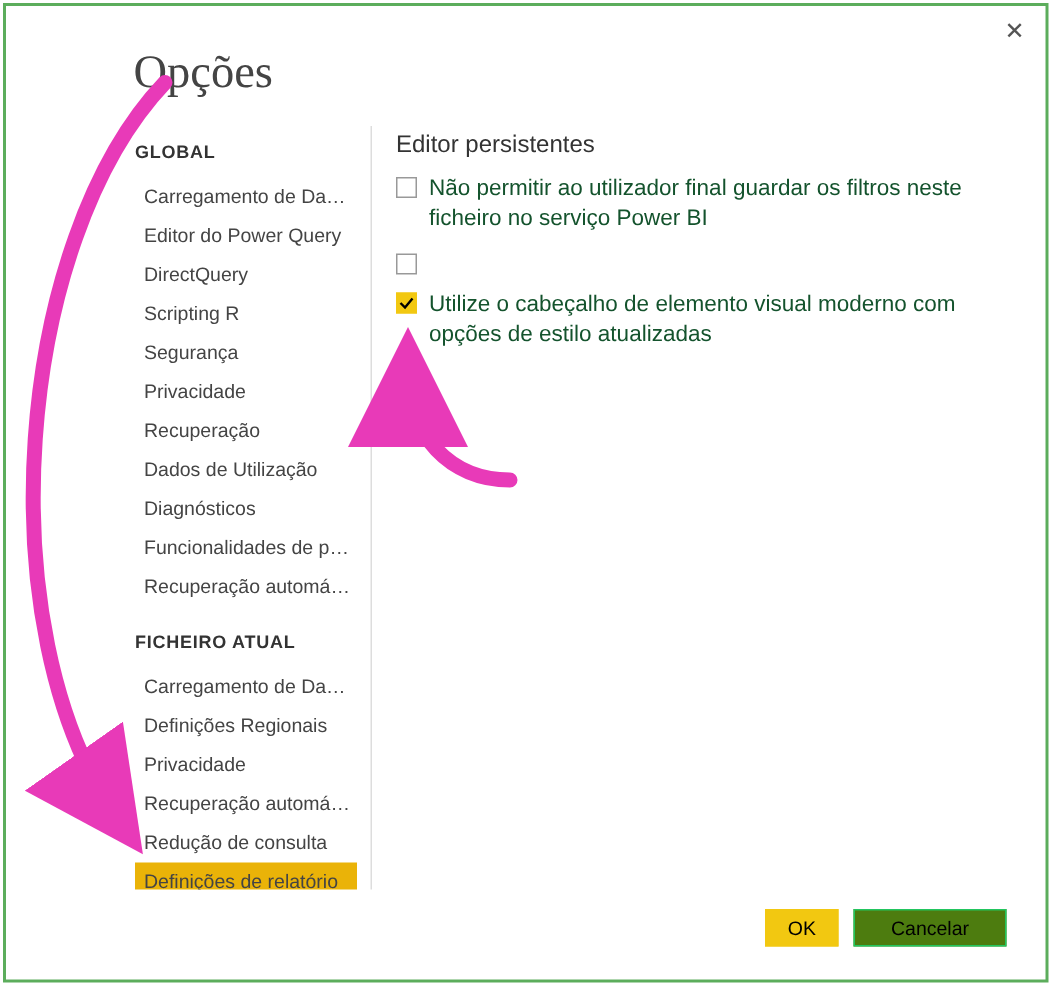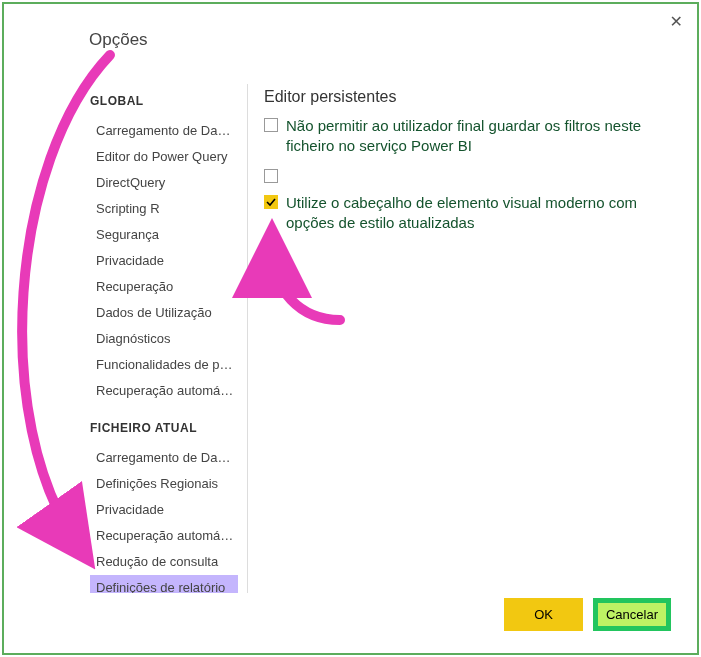--- a/index.html
+++ b/index.html
@@ -23,23 +23,24 @@
     top: 10px; right: 14px;
     font-size: 16px;
     color: #555;
     cursor: pointer;
     font-family: Arial, sans-serif;
     line-height: 1;
   }
   .dialog-title {
     position: absolute;
     left: 85px; top: 26px;
-    font-size: 17px;
+    font-size: 31px;
     font-weight: 300;
     color: #444;
+    font-family: Liberation Serif, serif;
   }
   .sidebar {
     position: absolute;
     left: 86px;
     top: 80px;
     width: 148px;
     bottom: 60px;
     overflow: hidden;
   }
   .section-header {
@@ -58,21 +59,21 @@
     font-size: 13px;
     color: #444;
     padding: 5px 4px 5px 6px;
     margin-bottom: 1px;
     white-space: nowrap;
     overflow: hidden;
     text-overflow: ellipsis;
     cursor: pointer;
   }
   .sidebar-item.selected {
-    background: #c4b5fd;
+    background: #eab308;
   }
   .divider {
     position: absolute;
     left: 243px;
     top: 80px;
     bottom: 60px;
     width: 1px;
     background: #ddd;
   }
   .content {
@@ -118,30 +119,30 @@
   }
   .footer {
     position: absolute;
     right: 26px;
     bottom: 22px;
     display: flex;
     gap: 10px;
   }
   .btn {
     font-size: 13px;
-    padding: 4px 8px;
-    border: 5px solid #22c55e;
-    background: #bef264;
+    padding: 4px 24px;
+    border: 1px solid #22c55e;
+    background: #4d7c0f;
     cursor: pointer;
   }
   .btn.primary {
     background: #f2c811;
     border: 1px solid #f2c811;
     color: #000;
-    padding: 4px 29px;
+    padding: 4px 14px;
   }
   
   .arrow-svg {
     position: absolute;
     top: 0; left: 0;
     width: 701px; height: 657px;
     pointer-events: none;
   }
 </style>
 </head>

